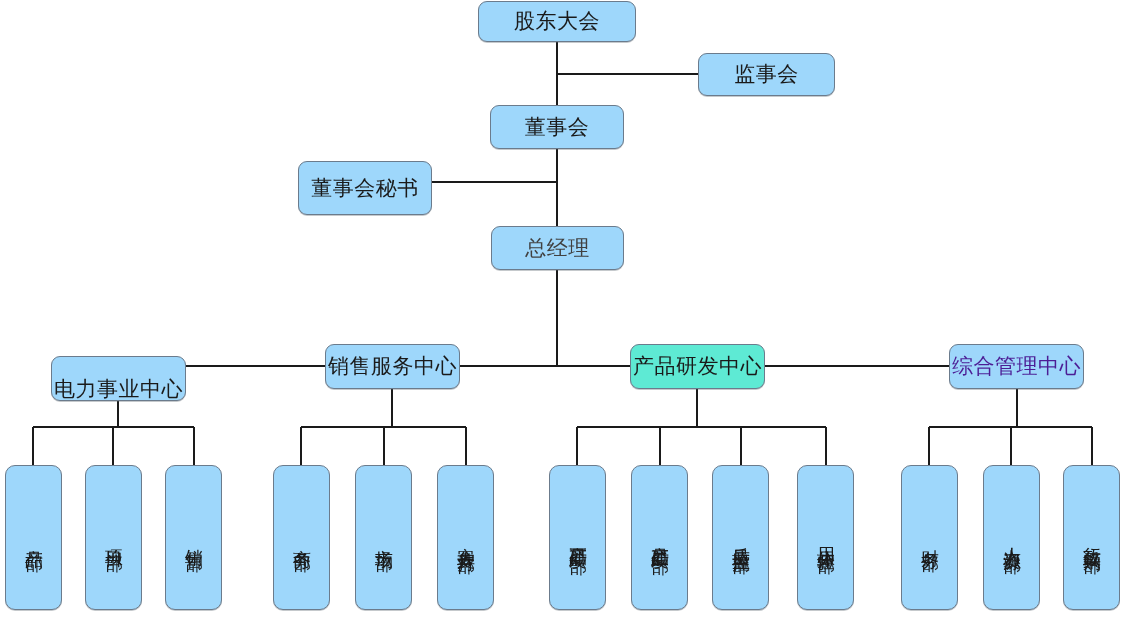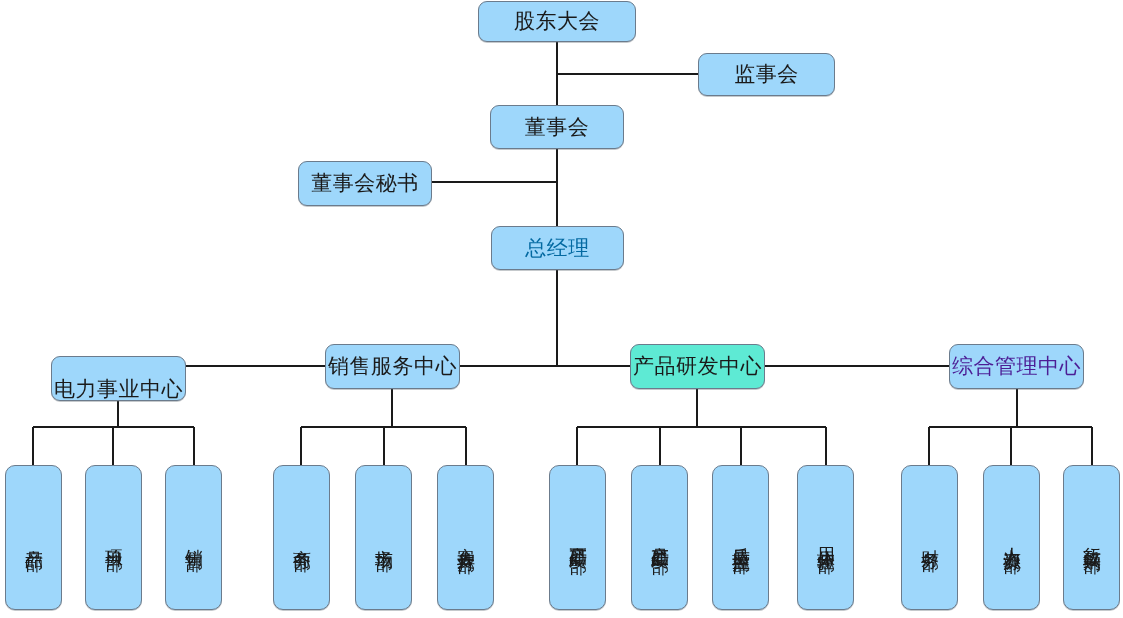--- a/index.html
+++ b/index.html
@@ -89,24 +89,24 @@
   <div id="nodes-layer">
       <div class="node" style="left: 478px; top: 1px; width: 158px; height: 41px; background: rgb(158, 215, 251); border-color: rgb(107, 123, 140); color: rgb(26, 26, 26);">
         <span class="label">股东大会</span>
       </div>
       <div class="node" style="left: 698px; top: 53px; width: 137px; height: 43px; background: rgb(158, 215, 251); border-color: rgb(107, 123, 140); color: rgb(26, 26, 26);">
         <span class="label">监事会</span>
       </div>
       <div class="node" style="left: 490px; top: 105px; width: 134px; height: 44px; background: rgb(158, 215, 251); border-color: rgb(107, 123, 140); color: rgb(26, 26, 26);">
         <span class="label">董事会</span>
       </div>
-      <div class="node" style="left: 298px; top: 161px; width: 134px; height: 45px; background: rgb(158, 215, 251); border-color: rgb(107, 123, 140); color: rgb(26, 26, 26);">
+      <div class="node" style="left: 298px; top: 161px; width: 134px; height: 54px; background: rgb(158, 215, 251); border-color: rgb(107, 123, 140); color: rgb(26, 26, 26);">
         <span class="label">董事会秘书</span>
       </div>
-      <div class="node" style="left: 491px; top: 226px; width: 133px; height: 44px; background: rgb(158, 215, 251); border-color: rgb(107, 123, 140); color: #0369a1;">
+      <div class="node" style="left: 491px; top: 226px; width: 133px; height: 44px; background: rgb(158, 215, 251); border-color: rgb(107, 123, 140); color: #404040;">
         <span class="label">总经理</span>
       </div>
       <div class="node" style="left: 51px; top: 356px; width: 135px; height: 45px; background: rgb(158, 215, 251); border-color: rgb(107, 123, 140); color: rgb(26, 26, 26); align-items: flex-end;">
         <span class="label">电力事业中心</span>
       </div>
       <div class="node" style="left: 325px; top: 344px; width: 135px; height: 45px; background: rgb(158, 215, 251); border-color: rgb(107, 123, 140); color: rgb(26, 26, 26);">
         <span class="label">销售服务中心</span>
       </div>
       <div class="node" style="left: 630px; top: 344px; width: 135px; height: 45px; background: #5eead4; border-color: rgb(107, 123, 140); color: rgb(26, 26, 26);">
         <span class="label">产品研发中心</span>

